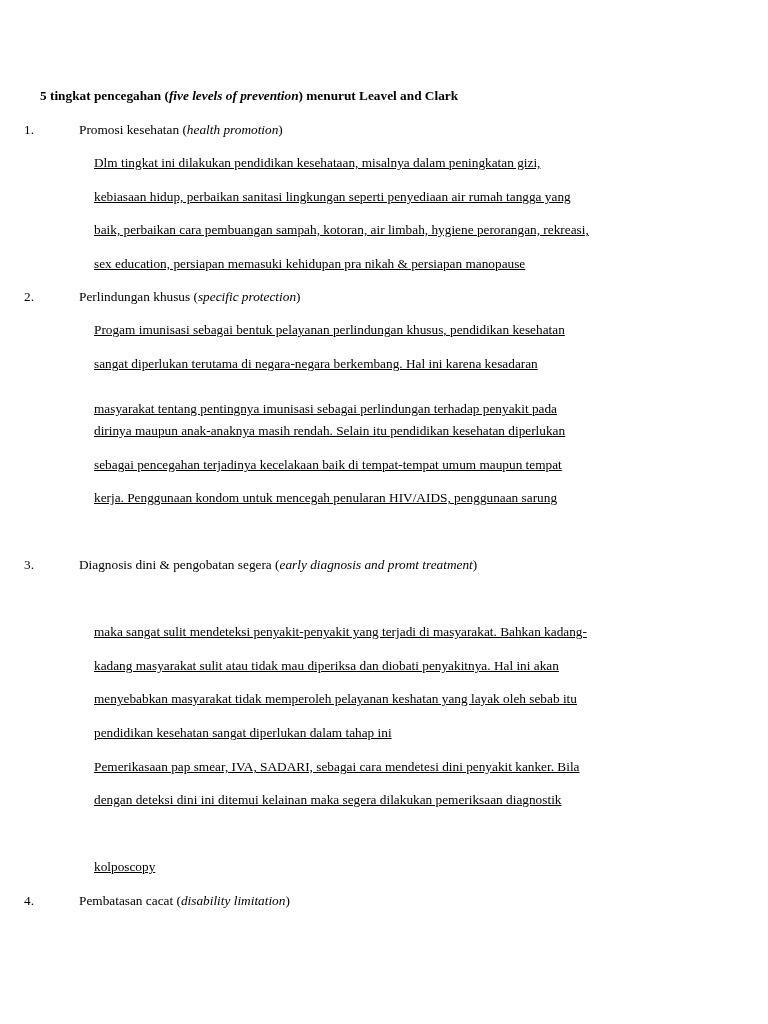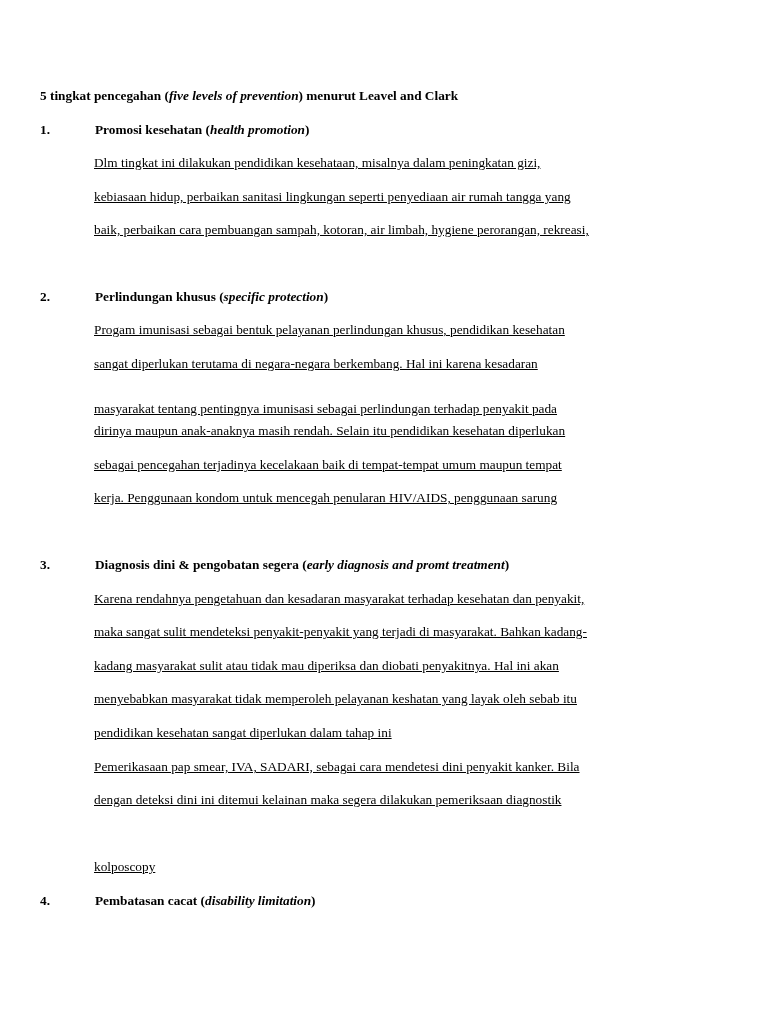--- a/index.html
+++ b/index.html
@@ -26,22 +26,22 @@
     }
     .title {
       position: absolute;
       left: 40px;
       top: 88px;
       font-weight: bold;
       white-space: nowrap;
     }
     .heading {
       position: absolute;
-      left: 40px;
-      font-weight: bold;
+      left: 24px;
+      font-weight: normal;
       white-space: nowrap;
     }
     .heading .num {
       display: inline-block;
       width: 55px;
     }
     .line {
       position: absolute;
       left: 94px;
       white-space: nowrap;
@@ -53,31 +53,31 @@
 <body>
 
 <div class="page">
 
   <div class="title"><span>5 tingkat pencegahan (</span><i>five levels of prevention</i><span>)  menurut  Leavel and Clark</span></div>
 
   <div class="heading" style="top:122px"><span class="num">1.</span><span>Promosi kesehatan (</span><i>health promotion</i><span>)</span></div>
   <div class="line" style="top:155px">Dlm tingkat ini dilakukan pendidikan kesehataan, misalnya dalam peningkatan gizi,</div>
   <div class="line" style="top:189px">kebiasaan hidup, perbaikan sanitasi lingkungan seperti penyediaan air rumah tangga yang</div>
   <div class="line" style="top:222px">baik, perbaikan cara pembuangan sampah, kotoran, air limbah, hygiene perorangan, rekreasi,</div>
+  <div class="line" style="top:256px">sex education, persiapan memasuki kehidupan pra nikah &amp; persiapan manopause</div>
 
   <div class="heading" style="top:289px"><span class="num">2.</span><span>Perlindungan khusus (</span><i>specific protection</i><span>)</span></div>
   <div class="line" style="top:322px">Progam imunisasi sebagai bentuk pelayanan perlindungan khusus, pendidikan kesehatan</div>
   <div class="line" style="top:356px">sangat diperlukan terutama di negara-negara berkembang. Hal ini karena kesadaran</div>
   <div class="line" style="top:401px">masyarakat tentang pentingnya imunisasi sebagai perlindungan terhadap penyakit pada</div>
   <div class="line" style="top:423px">dirinya maupun anak-anaknya masih rendah. Selain itu pendidikan kesehatan diperlukan</div>
   <div class="line" style="top:457px">sebagai pencegahan terjadinya kecelakaan baik di tempat-tempat umum maupun tempat</div>
   <div class="line" style="top:490px">kerja. Penggunaan kondom untuk mencegah penularan HIV/AIDS, penggunaan sarung</div>
 
   <div class="heading" style="top:557px"><span class="num">3.</span><span>Diagnosis dini &amp; pengobatan segera (</span><i>early diagnosis and promt treatment</i><span>)</span></div>
-  <div class="line" style="top:591px">Karena rendahnya pengetahuan dan kesadaran masyarakat terhadap kesehatan dan penyakit,</div>
   <div class="line" style="top:624px">maka sangat sulit mendeteksi penyakit-penyakit yang terjadi di masyarakat. Bahkan kadang-</div>
   <div class="line" style="top:658px">kadang masyarakat sulit atau tidak mau diperiksa dan diobati penyakitnya. Hal ini akan</div>
   <div class="line" style="top:691px">menyebabkan masyarakat tidak memperoleh pelayanan keshatan yang layak oleh sebab itu</div>
   <div class="line" style="top:725px">pendidikan kesehatan sangat diperlukan dalam tahap ini</div>
   <div class="line" style="top:759px">Pemerikasaan pap smear, IVA, SADARI, sebagai cara mendetesi dini penyakit kanker. Bila</div>
   <div class="line" style="top:792px">dengan deteksi dini ini ditemui kelainan maka segera dilakukan pemeriksaan diagnostik</div>
   <div class="line" style="top:859px">kolposcopy</div>
 
   <div class="heading" style="top:893px"><span class="num">4.</span><span>Pembatasan cacat (</span><i>disability limitation</i><span>)</span></div>
 

